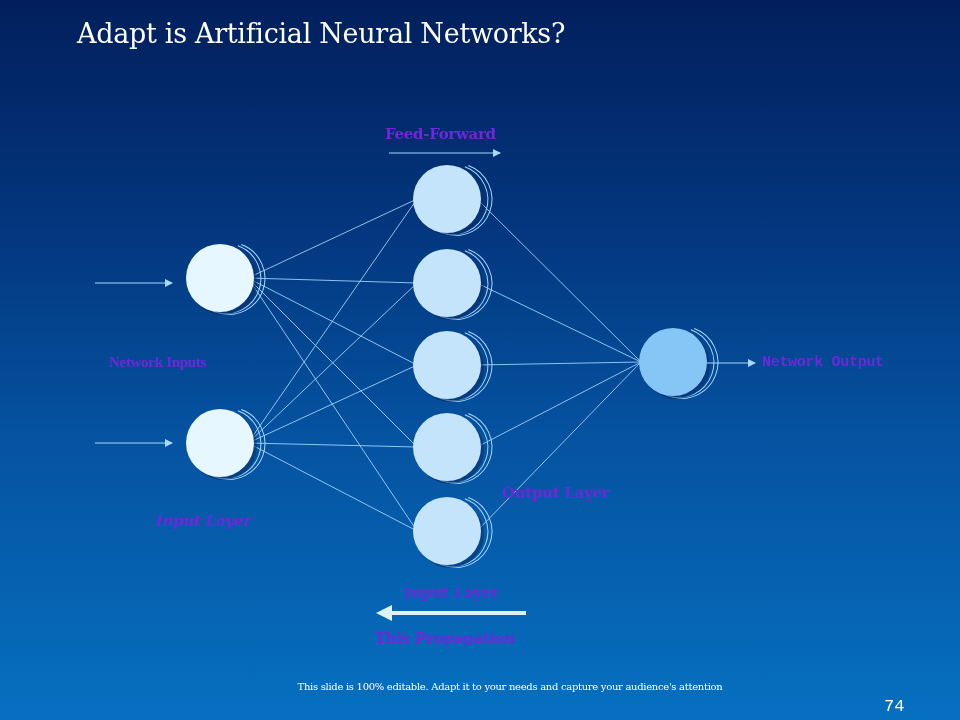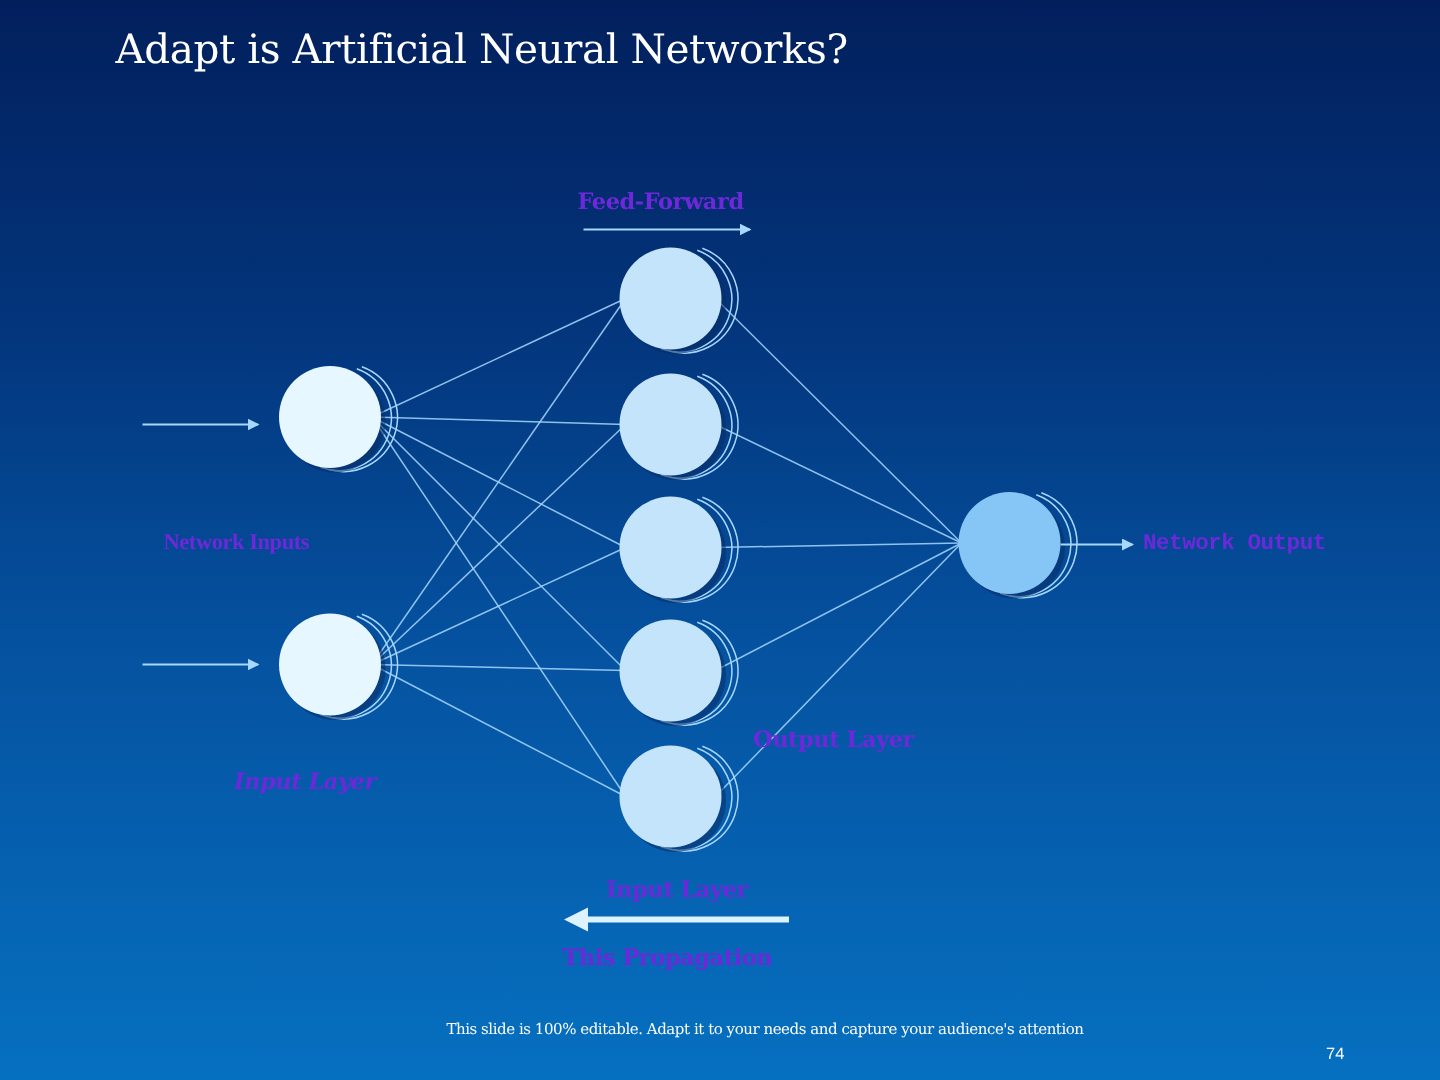--- a/index.html
+++ b/index.html
@@ -19,21 +19,21 @@
       font-family: "DejaVu Serif", serif; font-size: 15px;
       white-space: nowrap; letter-spacing: -0.3px;
     }
     .footer {
       position: absolute; left: 0; width: 1020px; top: 681px;
       text-align: center; color: #ffffff;
       font-family: "DejaVu Serif", serif; font-size: 10px; letter-spacing: -0.3px;
     }
     .pagenum {
       position: absolute; left: 884px; top: 697px;
-      color: #ffffff; font-family: Liberation Sans, sans-serif; font-size: 11px;
+      color: #ffffff; font-family: Liberation Mono, monospace; font-size: 17px;
     }
     svg#net { position: absolute; left: 0; top: 0; }
   </style>
 </head>
 <body>
 
 <div class="title">Adapt is Artificial Neural Networks?</div>
 
 <svg id="net" width="960" height="720">
   <defs>

